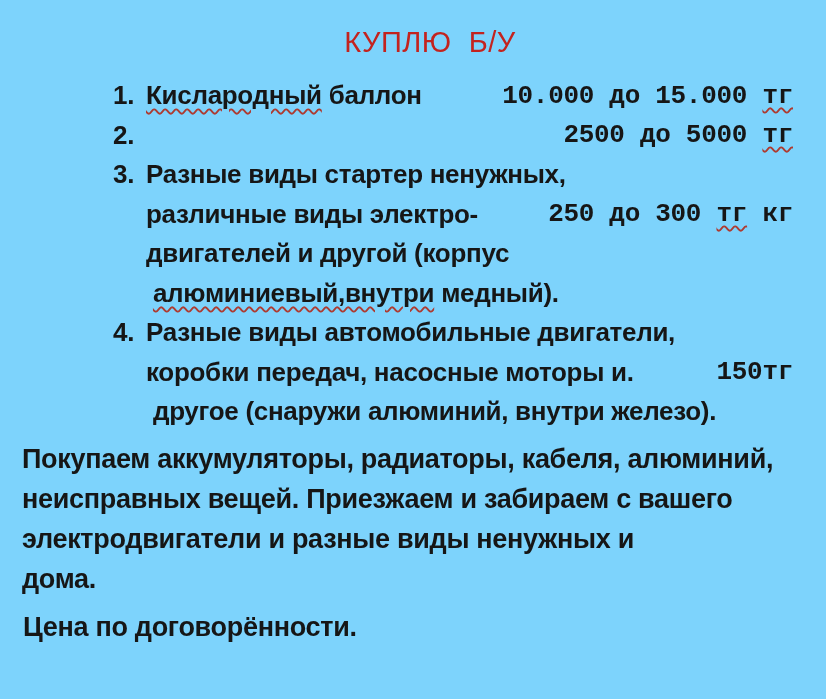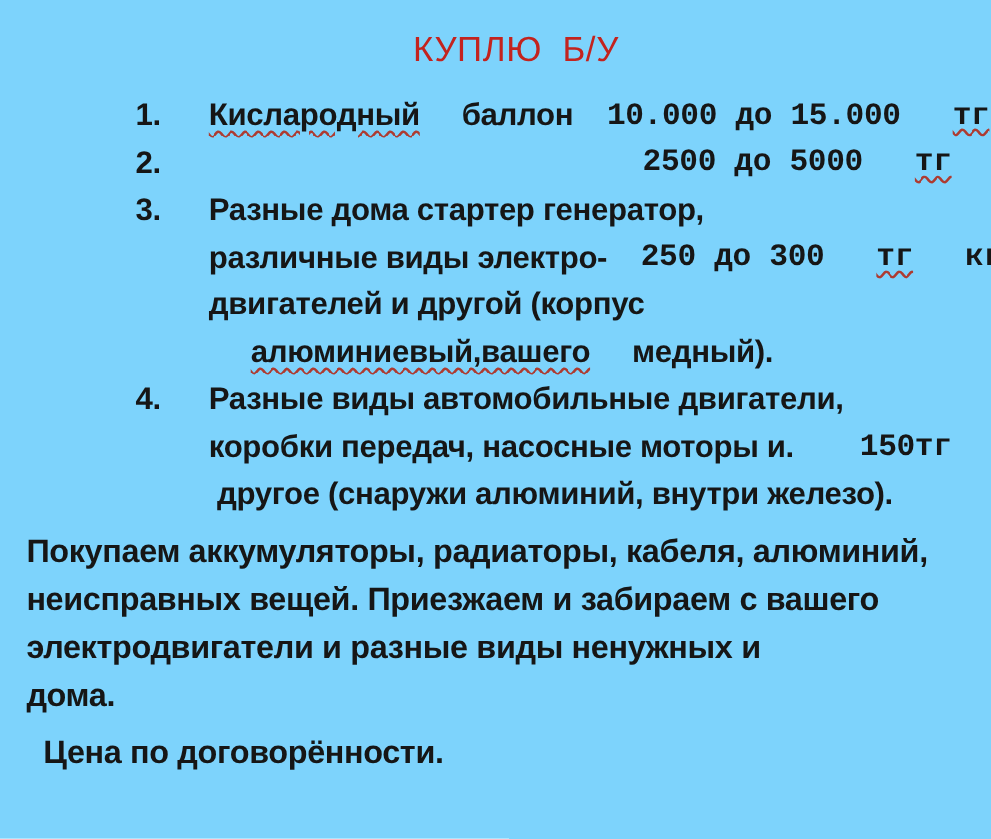--- a/index.html
+++ b/index.html
@@ -28,42 +28,42 @@
   .line {
     display: flex;
     align-items: center;
     height: 39.5px;
     font-size: 26px;
     font-weight: 700;
     letter-spacing: -0.3px;
   }
   .num { flex: 0 0 33px; white-space: pre; }
   .txt { white-space: pre; }
-  .txt span, .price span { white-space: pre; margin-left: 28px; }
+  .txt span, .price span { white-space: pre; }
   .price { margin-left: auto; white-space: pre; font-family: Liberation Mono, monospace; }
   .sq {
     text-decoration-line: underline;
     text-decoration-style: wavy;
     text-decoration-color: var(--squiggle-color, #ad3b31);
     text-decoration-thickness: 1.5px;
     text-underline-offset: 4px;
   }
   .paragraph { margin-top: 8px; padding-left: 22px; padding-right: 2px; }
   .para-line {
     height: 40px;
     display: flex;
     align-items: center;
     font-size: 27px;
     font-weight: 700;
     letter-spacing: -0.3px;
     white-space: pre;
   }
   .footer {
     margin-top: 8px;
-    padding-left: 36px;
+    padding-left: 23px;
     height: 40px;
     display: flex;
     align-items: center;
     font-size: 27px;
     font-weight: 700;
     letter-spacing: -0.3px;
   }
 </style>
 </head>
 <body>
@@ -75,34 +75,34 @@
         <span class="num">1.</span>
         <span class="txt"><span class="sq">Кислародный</span><span> баллон</span></span>
         <span class="price"><span>10.000 до 15.000 </span><span class="sq">тг</span></span>
       </div>
       <div class="line">
         <span class="num">2.</span>
         <span class="price"><span>2500 до 5000 </span><span class="sq">тг</span></span>
       </div>
       <div class="line">
         <span class="num">3.</span>
-        <span class="txt"><span>Разные дома стартер генератор,</span></span>
+        <span class="txt"><span>Разные виды стартер ненужных,</span></span>
       </div>
       <div class="line">
         <span class="num"></span>
         <span class="txt"><span>различные виды электро-</span></span>
         <span class="price"><span>250 до 300 </span><span class="sq">тг</span><span> кг</span></span>
       </div>
       <div class="line">
         <span class="num"></span>
         <span class="txt"><span>двигателей и другой (корпус</span></span>
       </div>
       <div class="line">
         <span class="num"></span>
-        <span class="txt"><span> </span><span class="sq">алюминиевый,вашего</span><span> медный).</span></span>
+        <span class="txt"><span> </span><span class="sq">алюминиевый,внутри</span><span> медный).</span></span>
       </div>
       <div class="line">
         <span class="num">4.</span>
         <span class="txt"><span>Разные виды автомобильные двигатели,</span></span>
       </div>
       <div class="line">
         <span class="num"></span>
         <span class="txt"><span>коробки передач, насосные моторы и.</span></span>
         <span class="price"><span>150тг</span></span>
       </div>

